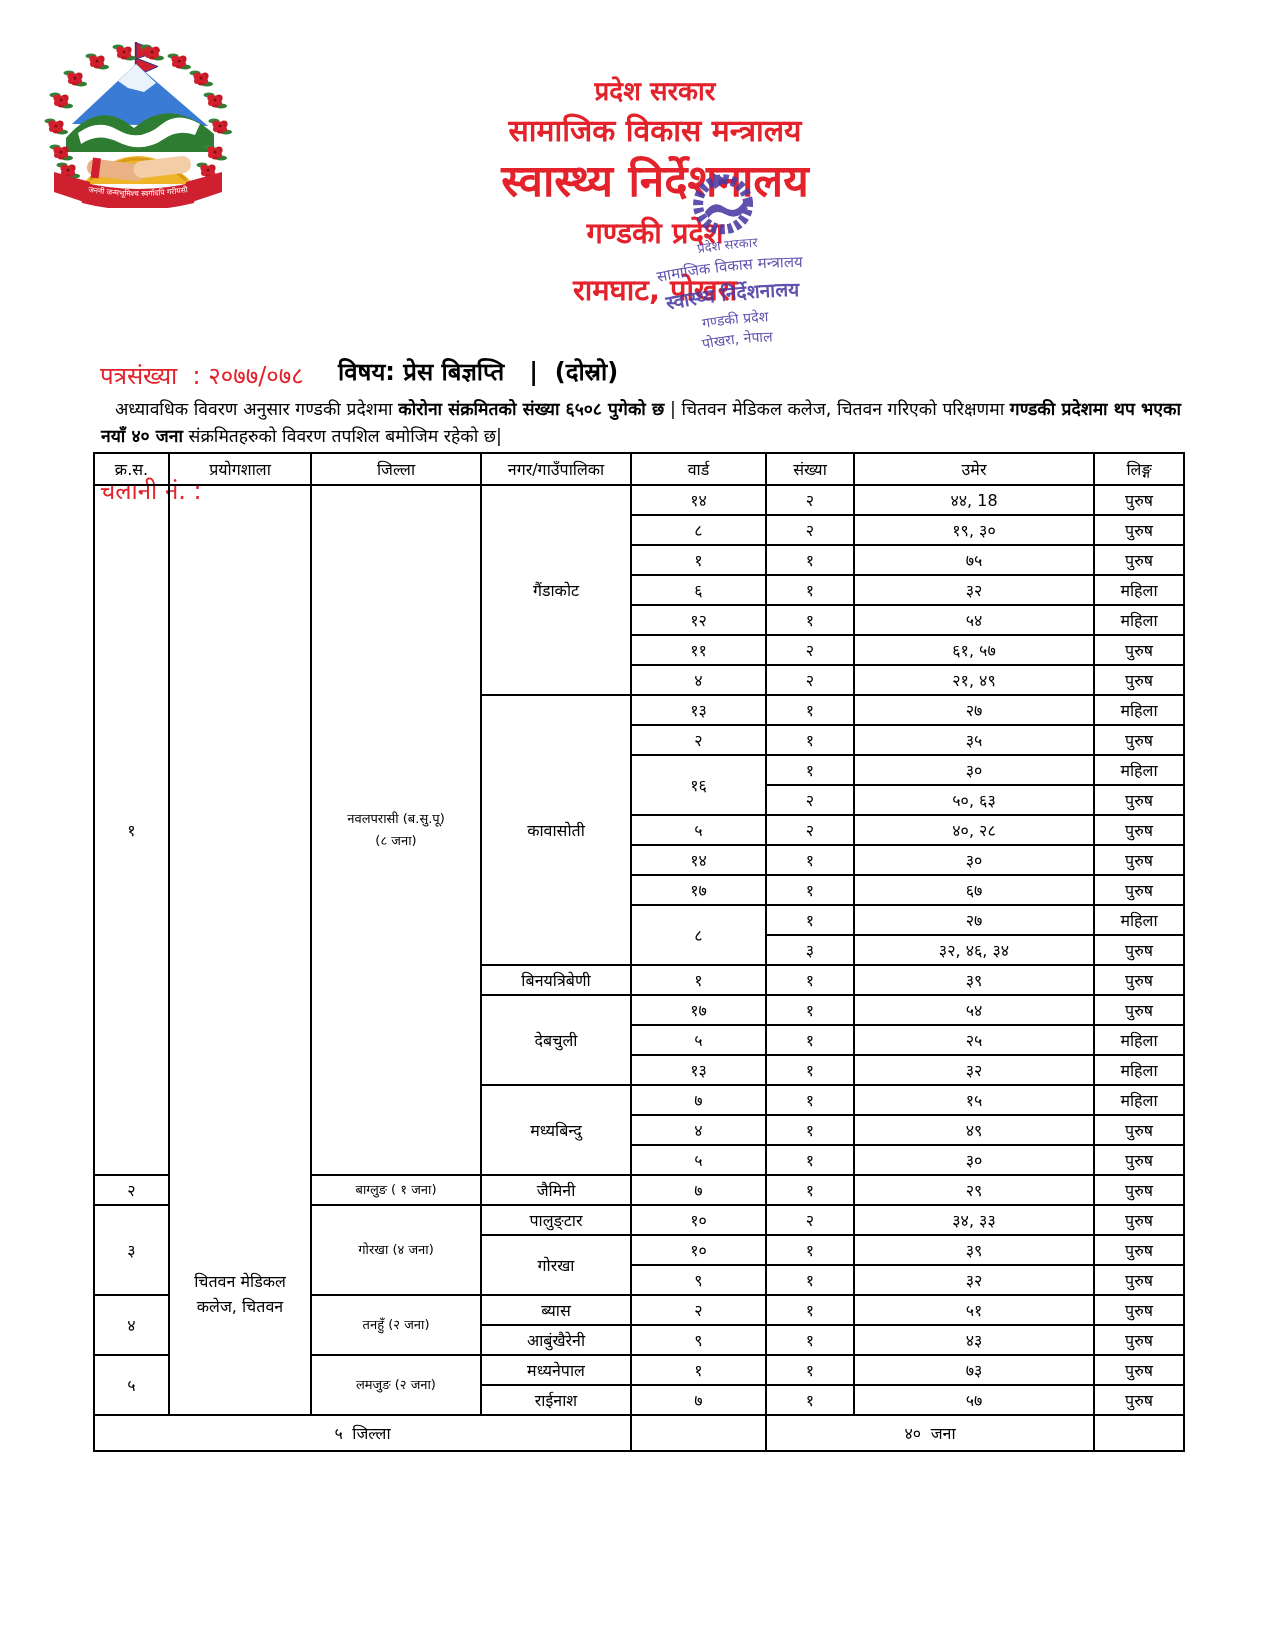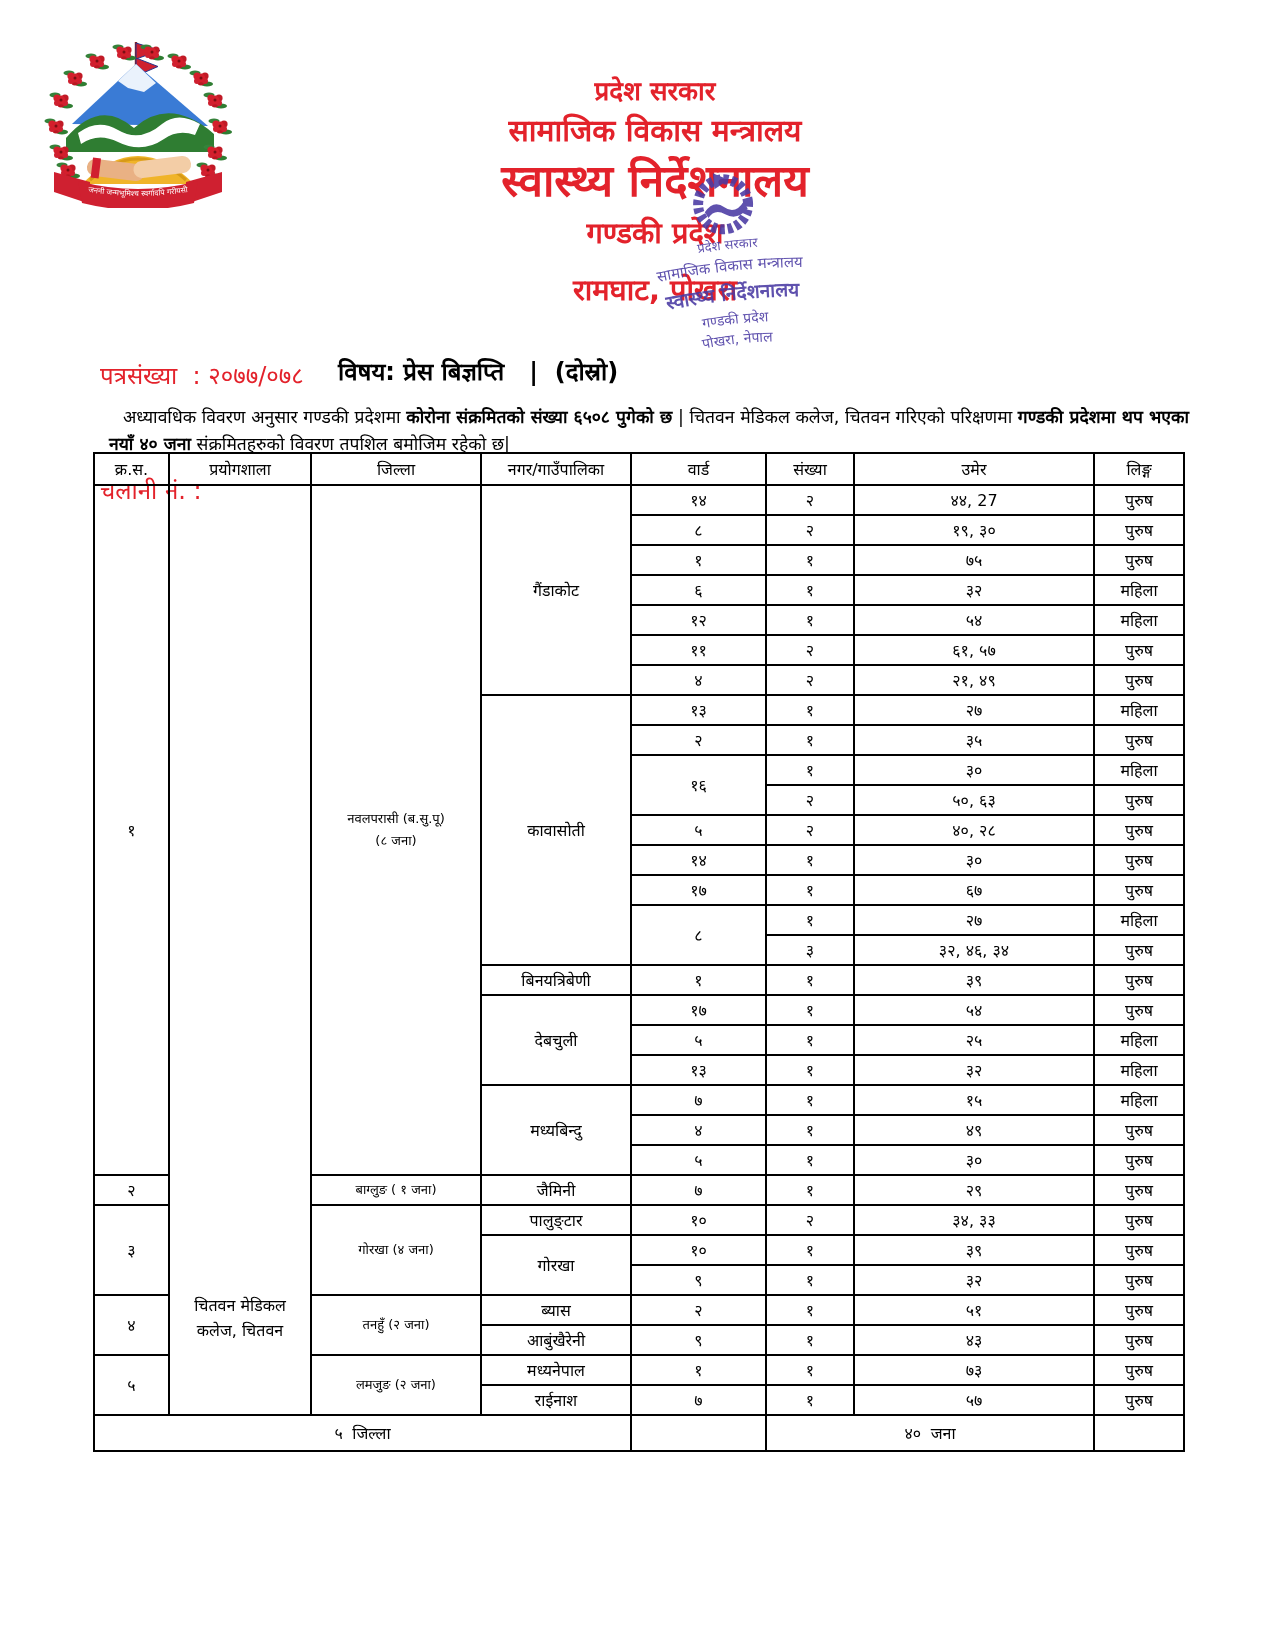--- a/index.html
+++ b/index.html
@@ -22,28 +22,28 @@
   .lh5{font-size:29px;margin-top:22px;}
   
   .stamp{position:absolute;left:596px;top:170px;width:268px;height:200px;
          transform:rotate(-6deg);opacity:.88;}
   
   .refblock{position:absolute;left:100px;top:280px;color:var(--red);
             font-size:24px;line-height:1.6;white-space:pre;}
   
   .subject{position:absolute;left:338px;top:354px;font-size:24px;font-weight:bold;white-space:pre;}
   
-  .body-text{position:absolute;left:93px;top:388px;width:1080px;margin:16px;
+  .body-text{position:absolute;left:93px;top:388px;width:1080px;margin:8px;
              font-size:17.5px;line-height:1.52;text-align:justify;text-indent:14px;}
   
   .data-table{position:absolute;left:93px;top:452px;border-collapse:collapse;table-layout:fixed;}
   .data-table th,.data-table td{border:2px solid #000;text-align:center;vertical-align:middle;
              font-size:16px;padding:1px 3px;height:26px;overflow:hidden;}
   .data-table th{font-weight:normal;height:28px;}
-  td.lab{vertical-align:bottom;padding-bottom:70px;font-size:16px;line-height:1.6;}
+  td.lab{vertical-align:bottom;padding-bottom:94px;font-size:16px;line-height:1.6;}
   td.district div{white-space:nowrap;font-size:13px;line-height:1.7;}
   td.muni{font-size:16px;}
   tr.total-row td{height:32px;font-family:Liberation Mono, monospace;}
 </style>
 </head>
 <body>
 
 <div class="page">
 
 
@@ -178,21 +178,21 @@
         <tr>
           <td rowspan="23" class="sn">१</td>
           <td rowspan="31" class="lab">चितवन मेडिकल कलेज, चितवन</td>
           <td rowspan="23" class="district">
             <div>नवलपरासी (ब.सु.पू)</div>
             <div>(८ जना)</div>
           </td>
           <td rowspan="7" class="muni">गैंडाकोट</td>
           <td>१४</td>
           <td>२</td>
-          <td class="age">४४, 27</td>
+          <td class="age">४४, 18</td>
           <td>पुरुष</td>
         </tr>
         <tr>
           <td>८</td>
           <td>२</td>
           <td class="age">१९, ३०</td>
           <td>पुरुष</td>
         </tr>
         <tr>
           <td>१</td>

